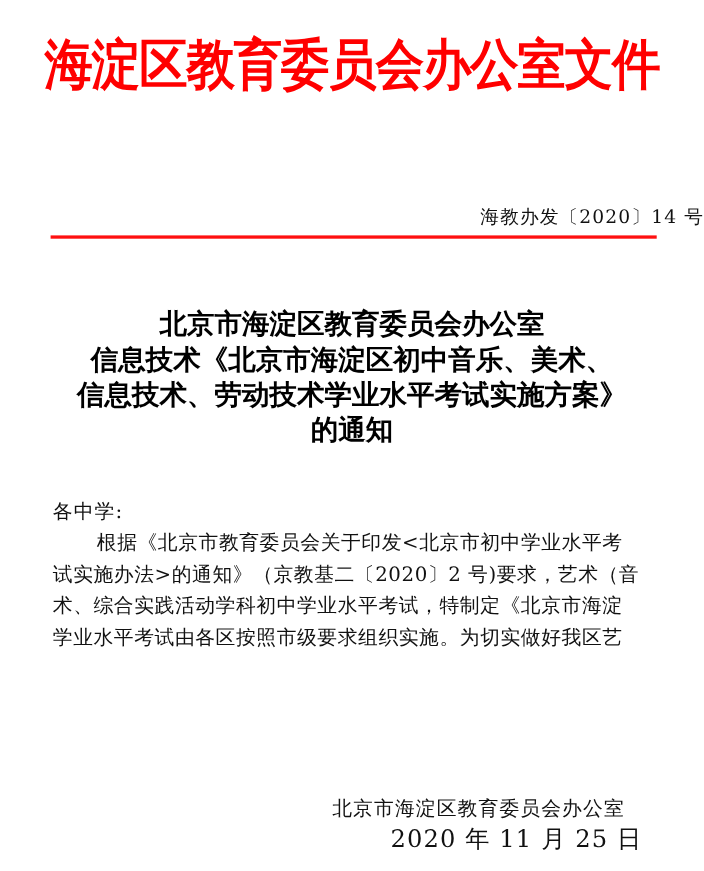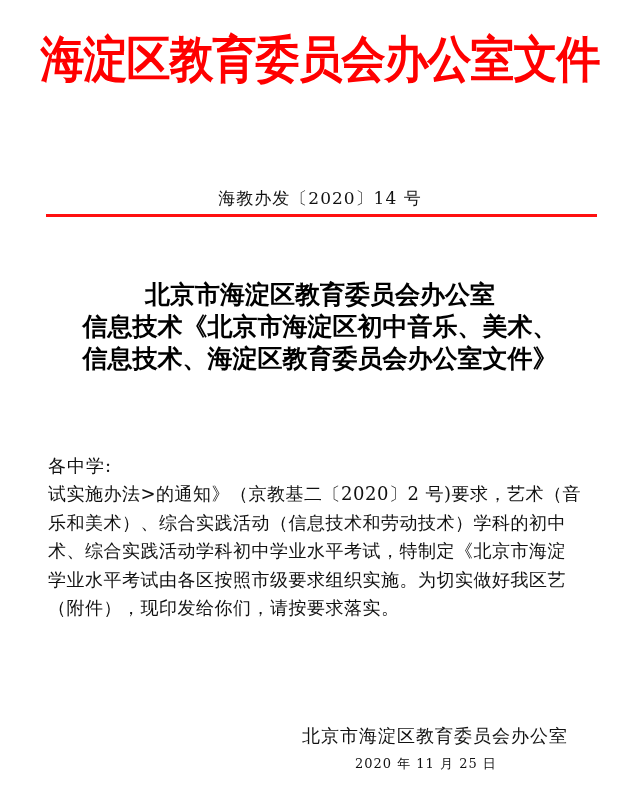--- a/index.html
+++ b/index.html
@@ -28,21 +28,21 @@
       color: #ff0000;
       letter-spacing: -1px;
       transform: scaleY(1.12);
       transform-origin: top center;
     }
     .doc-number {
       position: absolute;
       top: 186px;
       left: 0;
       width: 640px;
-      text-align: center;
+      text-align: right;
       font-size: 17px;
       line-height: 24px;
       color: #111111;
       letter-spacing: 1px;
     }
     .red-rule {
       position: absolute;
       top: 214px;
       left: 46px;
       width: 551px;
@@ -92,44 +92,44 @@
       top: 722px;
       left: 302px;
       font-size: 18px;
       line-height: 28px;
       letter-spacing: 1px;
     }
     .sig-date {
       position: absolute;
       top: 750px;
       left: 355px;
-      font-size: 13px;
+      font-size: 22px;
       line-height: 28px;
       letter-spacing: 1px;
     }
   </style>
 </head>
 <body>
 
 <div class="masthead">海淀区教育委员会办公室文件</div>
 
 <div class="doc-number">海教办发〔2020〕14 号</div>
 
 <div class="red-rule"></div>
 
 <div class="title">
   <div>北京市海淀区教育委员会办公室</div>
   <div>信息技术《北京市海淀区初中音乐、美术、</div>
-  <div>信息技术、海淀区教育委员会办公室文件》</div>
+  <div>信息技术、劳动技术学业水平考试实施方案》</div>
+  <div>的通知</div>
 </div>
 
 <div class="salutation">各中学:</div>
 
 <div class="body-text">
+  <div class="indent">根据《北京市教育委员会关于印发&lt;北京市初中学业水平考</div>
   <div>试实施办法&gt;的通知》（京教基二〔2020〕2 号)要求，艺术（音</div>
-  <div>乐和美术）、综合实践活动（信息技术和劳动技术）学科的初中</div>
   <div>术、综合实践活动学科初中学业水平考试，特制定《北京市海淀</div>
   <div>学业水平考试由各区按照市级要求组织实施。为切实做好我区艺</div>
-  <div>（附件），现印发给你们，请按要求落实。</div>
 </div>
 
 <div class="signature">北京市海淀区教育委员会办公室</div>
 <div class="sig-date">2020 年 11 月 25 日</div>
 
 </body></html>

